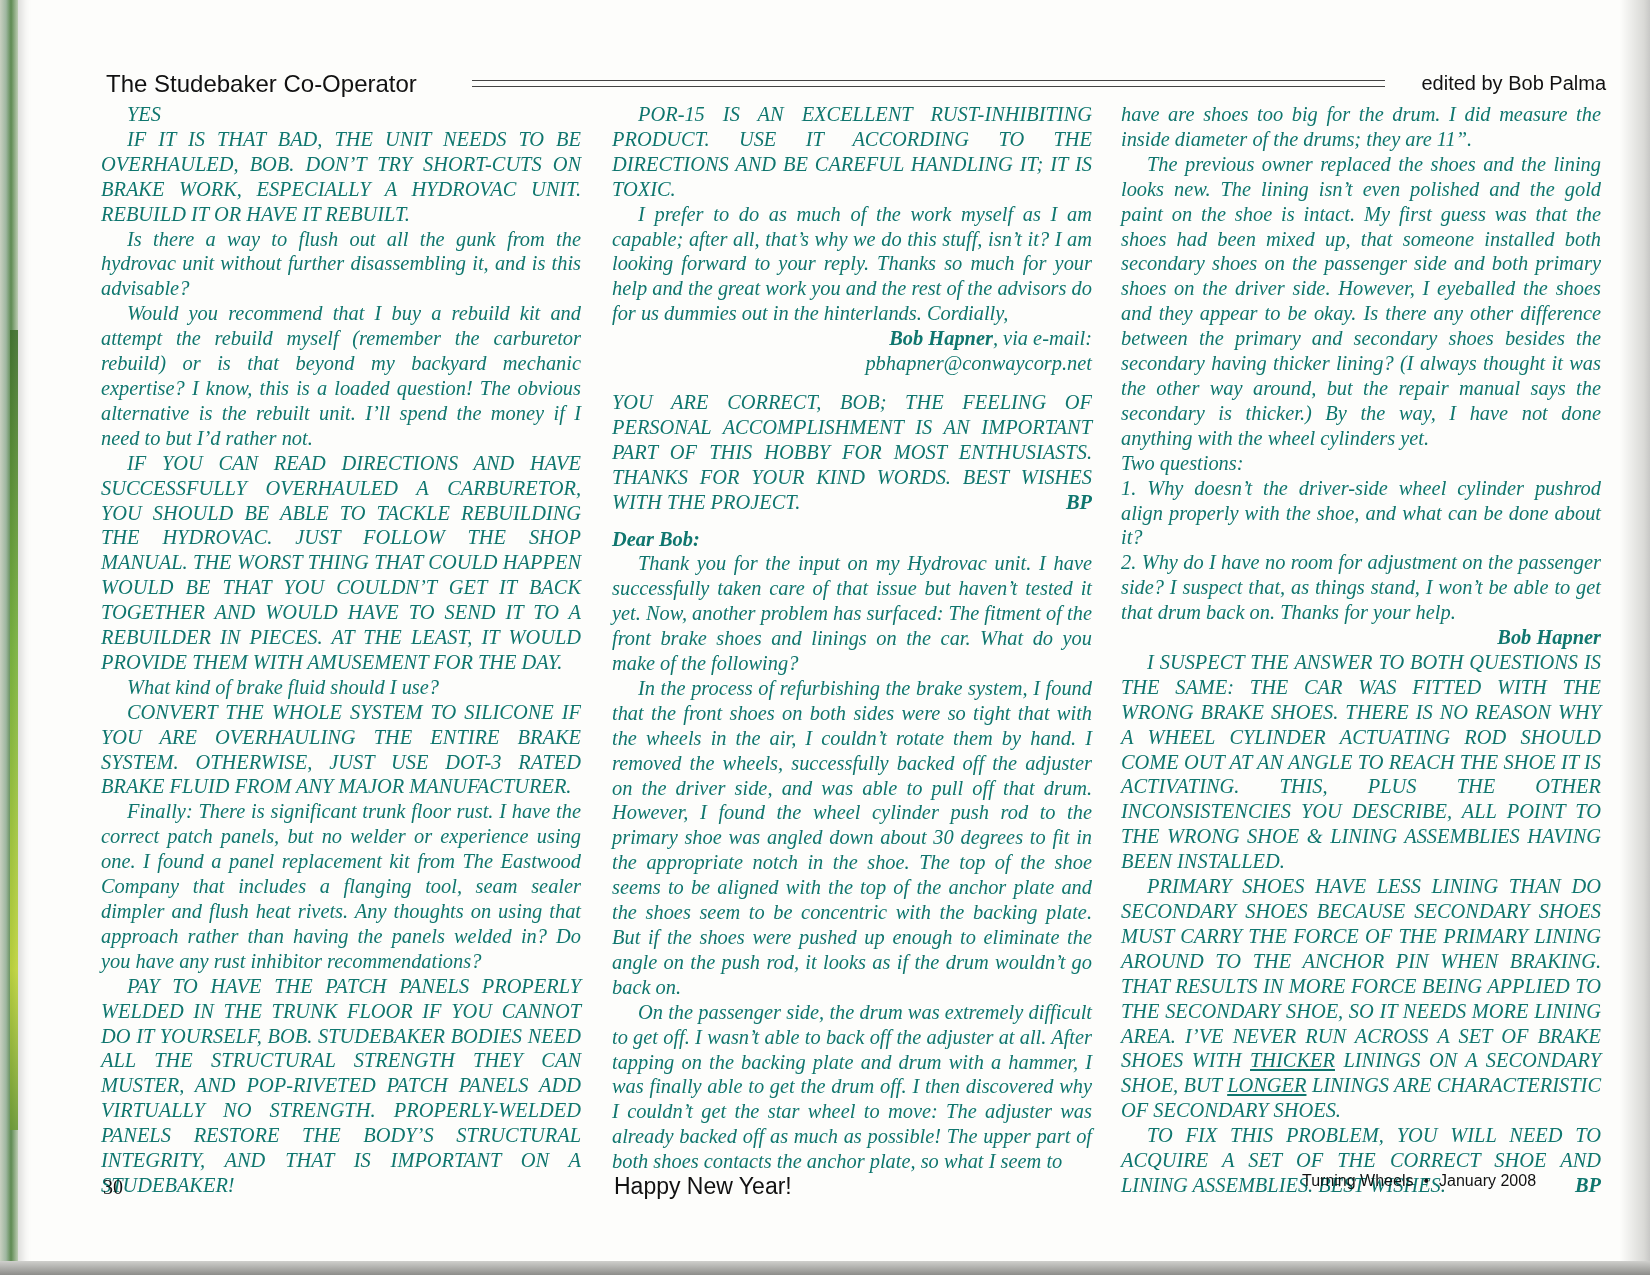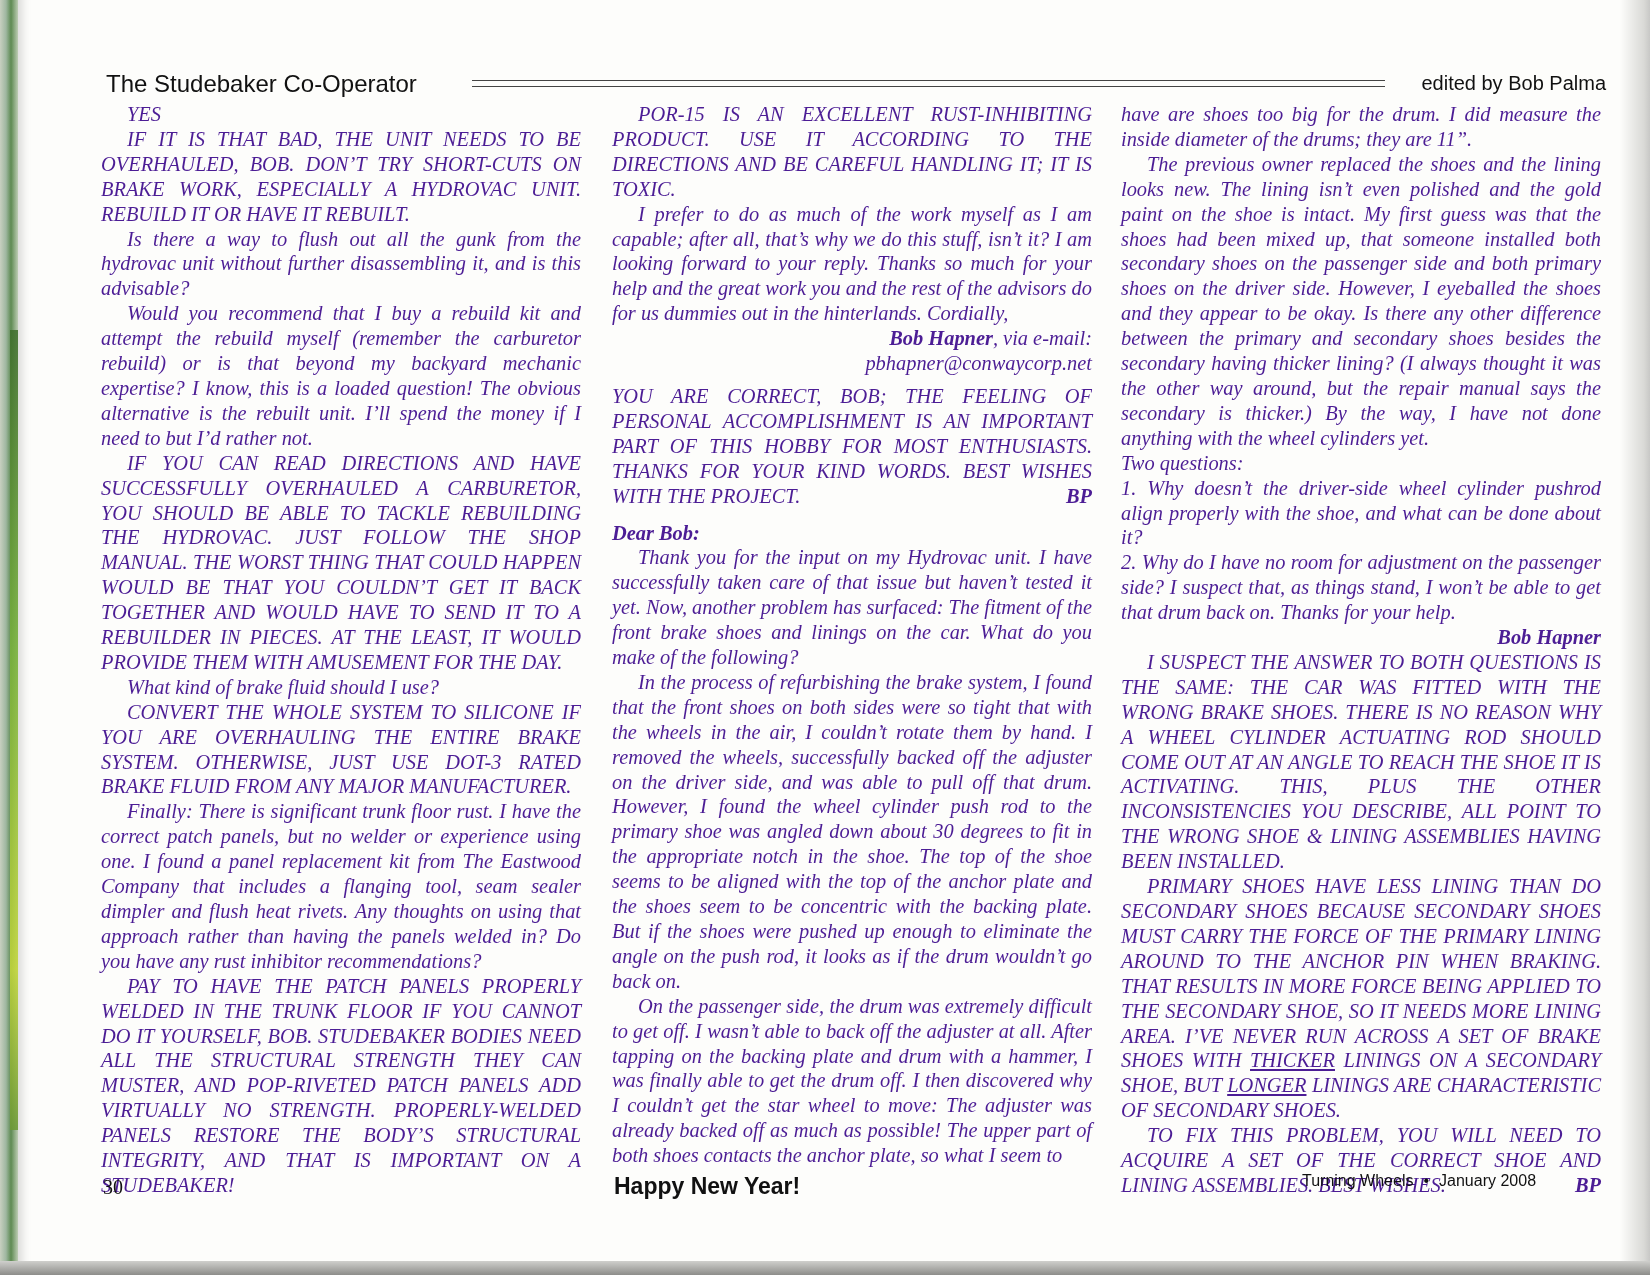--- a/index.html
+++ b/index.html
@@ -42,41 +42,41 @@
     position: absolute; left: 366px; top: 10px; width: 913px; height: 5px;
     border-top: 1px solid #444; border-bottom: 1px solid #444;
   }
   .header-editor {
     position: absolute; right: 0; top: 2px;
     font-family: "Liberation Sans", sans-serif; font-size: 20px; color: #111;
     white-space: nowrap;
   }
   .col {
     position: absolute; top: 102px; width: 480px;
-    font-style: italic; font-size: 20.4px; line-height: 24.9px; color: #4c1d95;
+    font-style: italic; font-size: 20.4px; line-height: 24.9px; color: #0f766e;
     text-align: justify;
   }
   .col1 { left: 101px; }
   .col2 { left: 612px; }
   .col3 { left: 1121px; }
   .col p { margin: 0; text-indent: 26px; }
   .col p.noind { text-indent: 0; }
   .col p.right { text-align: right; text-indent: 0; }
   .col p.gap { }
   .col b { font-weight: bold; }
   .col u { text-decoration: underline; }
   .salutation { font-weight: bold; text-indent: 0 !important; margin-top: 12px !important; }
   .bp { font-weight: bold; font-style: italic; float: right; }
   .footer-page {
     position: absolute; left: 103px; top: 1176px;
     font-family: "Liberation Serif", serif; font-size: 20px; color: #111;
   }
   .footer-center {
     position: absolute; left: 614px; top: 1173px;
-    font-family: "Liberation Sans", sans-serif; font-weight: bold; font-size: 23px; color: #111;
+    font-family: "Liberation Sans", sans-serif; font-weight: normal; font-size: 23px; color: #111;
   }
   .footer-right {
     position: absolute; left: 1302px; top: 1172px;
     font-family: "Liberation Sans", sans-serif; font-size: 16px; color: #111;
     white-space: nowrap;
   }
   .bullet { margin: 0 10px; }
 </style>
 </head>
 <body>
@@ -103,21 +103,21 @@
   <p>CONVERT THE WHOLE SYSTEM TO SILICONE IF YOU ARE OVERHAULING THE ENTIRE BRAKE SYSTEM. OTHERWISE, JUST USE DOT-3 RATED BRAKE FLUID FROM ANY MAJOR MANUFACTURER.</p>
   <p>Finally: There is significant trunk floor rust. I have the correct patch panels, but no welder or experience using one. I found a panel replacement kit from The Eastwood Company that includes a flanging tool, seam sealer dimpler and flush heat rivets. Any thoughts on using that approach rather than having the panels welded in? Do you have any rust inhibitor recommendations?</p>
   <p>PAY TO HAVE THE PATCH PANELS PROPERLY WELDED IN THE TRUNK FLOOR IF YOU CANNOT DO IT YOURSELF, BOB. STUDEBAKER BODIES NEED ALL THE STRUCTURAL STRENGTH THEY CAN MUSTER, AND POP-RIVETED PATCH PANELS ADD VIRTUALLY NO STRENGTH. PROPERLY-WELDED PANELS RESTORE THE BODY’S STRUCTURAL INTEGRITY, AND THAT IS IMPORTANT ON A STUDEBAKER!</p>
 </div>
 
 <div class="col col2">
   <p>POR-15 IS AN EXCELLENT RUST-INHIBITING PRODUCT. USE IT ACCORDING TO THE DIRECTIONS AND BE CAREFUL HANDLING IT; IT IS TOXIC.</p>
   <p class="gap">I prefer to do as much of the work myself as I am capable; after all, that’s why we do this stuff, isn’t it? I am looking forward to your reply. Thanks so much for your help and the great work you and the rest of the advisors do for us dummies out in the hinterlands. Cordially,</p>
   <p class="right"><b>Bob Hapner</b><span>, via e-mail:</span></p>
   <p class="right">pbhapner@conwaycorp.net</p>
-  <p class="noind gap" style="margin-top:8px"><span>YOU ARE CORRECT, BOB; THE FEELING OF PERSONAL ACCOMPLISHMENT IS AN IMPORTANT PART OF THIS HOBBY FOR MOST ENTHUSIASTS. THANKS FOR YOUR KIND WORDS. BEST WISHES WITH THE PROJECT.</span><span class="bp">BP</span></p>
+  <p class="noind gap" style="margin-top:14px"><span>YOU ARE CORRECT, BOB; THE FEELING OF PERSONAL ACCOMPLISHMENT IS AN IMPORTANT PART OF THIS HOBBY FOR MOST ENTHUSIASTS. THANKS FOR YOUR KIND WORDS. BEST WISHES WITH THE PROJECT.</span><span class="bp">BP</span></p>
   <p class="salutation">Dear Bob:</p>
   <p>Thank you for the input on my Hydrovac unit. I have successfully taken care of that issue but haven’t tested it yet. Now, another problem has surfaced: The fitment of the front brake shoes and linings on the car. What do you make of the following?</p>
   <p>In the process of refurbishing the brake system, I found that the front shoes on both sides were so tight that with the wheels in the air, I couldn’t rotate them by hand. I removed the wheels, successfully backed off the adjuster on the driver side, and was able to pull off that drum. However, I found the wheel cylinder push rod to the primary shoe was angled down about 30 degrees to fit in the appropriate notch in the shoe. The top of the shoe seems to be aligned with the top of the anchor plate and the shoes seem to be concentric with the backing plate. But if the shoes were pushed up enough to eliminate the angle on the push rod, it looks as if the drum wouldn’t go back on.</p>
   <p>On the passenger side, the drum was extremely difficult to get off. I wasn’t able to back off the adjuster at all. After tapping on the backing plate and drum with a hammer, I was finally able to get the drum off. I then discovered why I couldn’t get the star wheel to move: The adjuster was already backed off as much as possible! The upper part of both shoes contacts the anchor plate, so what I seem to</p>
 </div>
 
 <div class="col col3">
   <p class="noind">have are shoes too big for the drum. I did measure the inside diameter of the drums; they are 11”.</p>
   <p>The previous owner replaced the shoes and the lining looks new. The lining isn’t even polished and the gold paint on the shoe is intact. My first guess was that the shoes had been mixed up, that someone installed both secondary shoes on the passenger side and both primary shoes on the driver side. However, I eyeballed the shoes and they appear to be okay. Is there any other difference between the primary and secondary shoes besides the secondary having thicker lining? (I always thought it was the other way around, but the repair manual says the secondary is thicker.) By the way, I have not done anything with the wheel cylinders yet.</p>
   <p class="noind">Two questions:</p>

